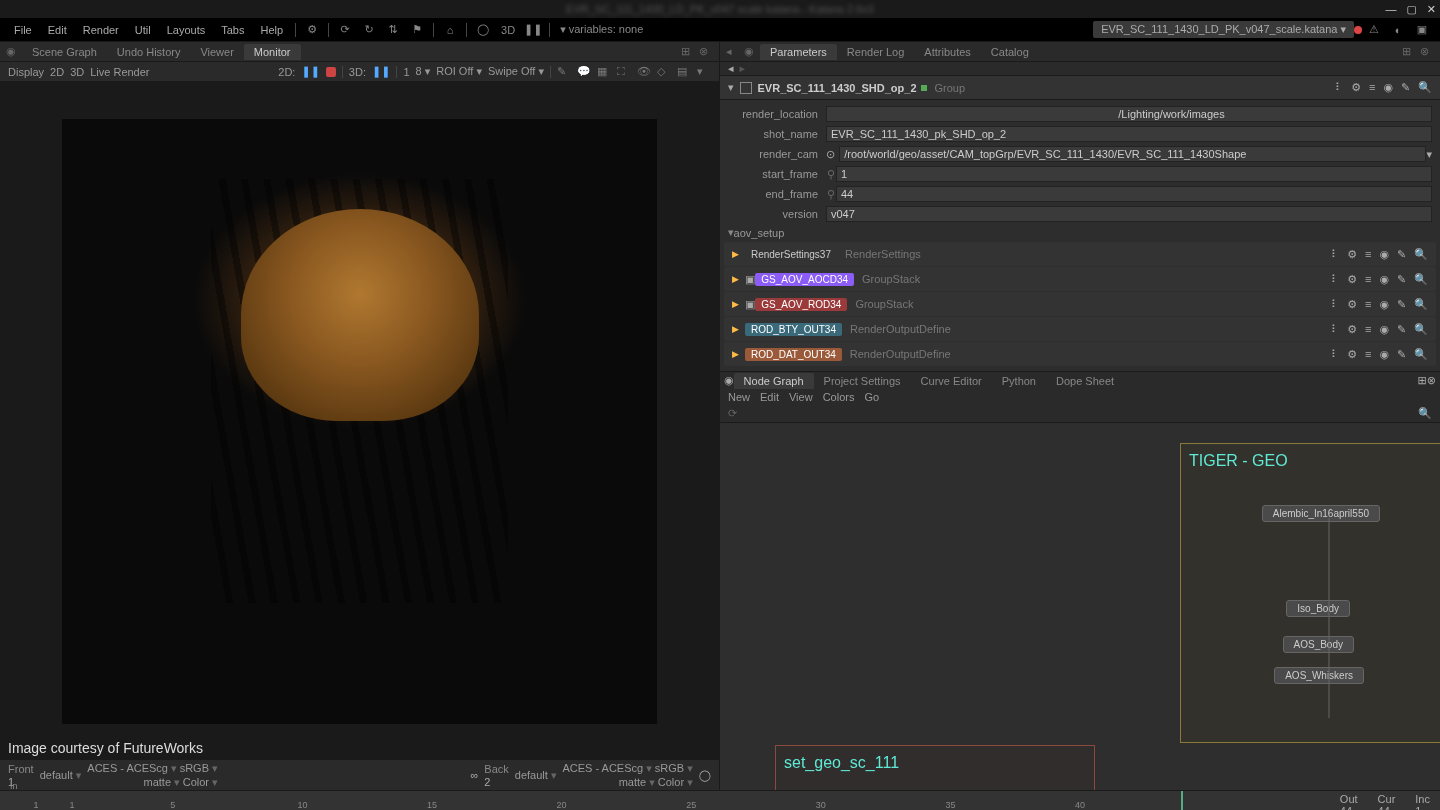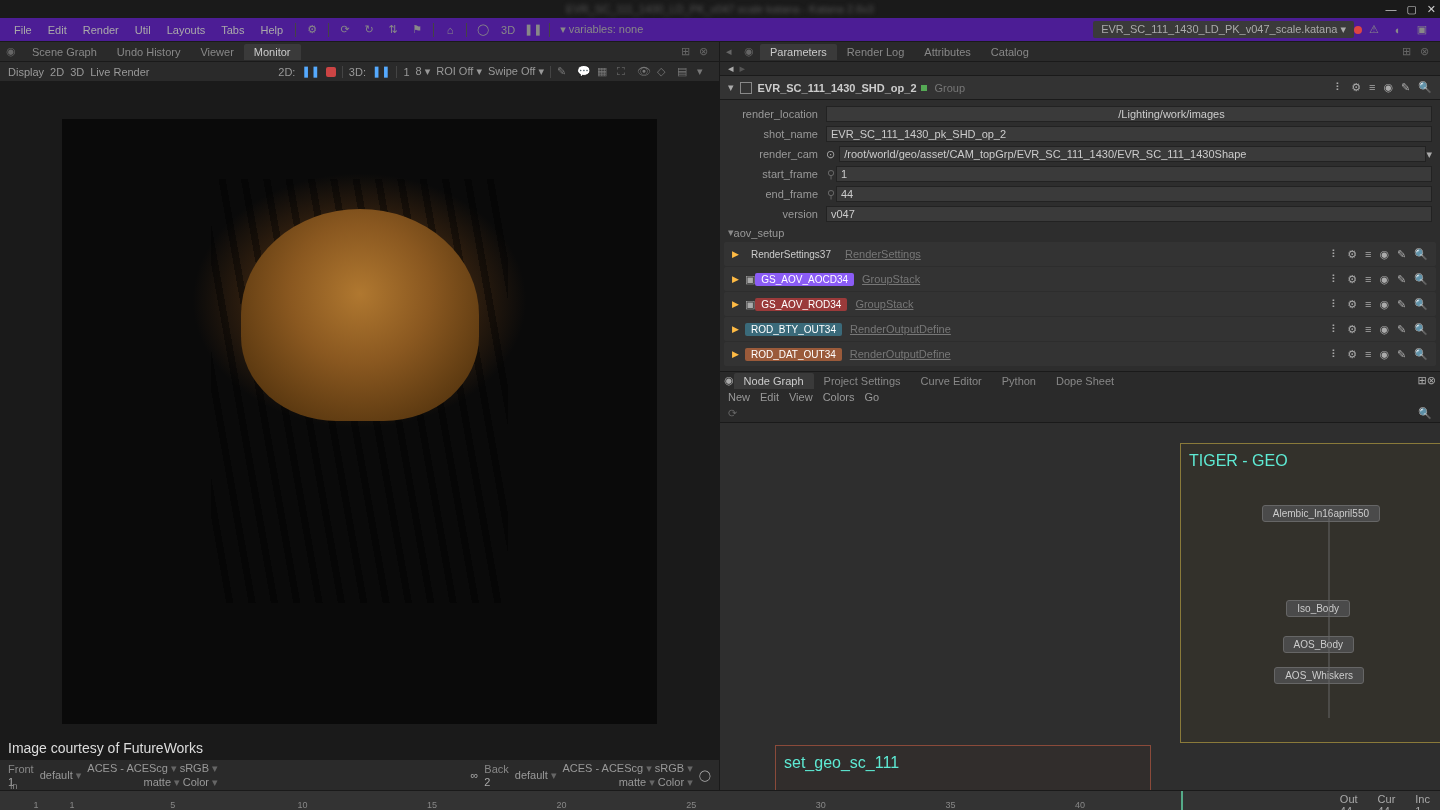--- a/index.html
+++ b/index.html
@@ -1,21 +1,21 @@
 <!DOCTYPE html>
 <html><head>
 <meta charset="utf-8">
 <style>
 *{margin:0;padding:0;box-sizing:border-box;font-family:Arial,sans-serif;font-size:11px;color:#aaa;}
 body{background:#2a2a2a;width:1440px;height:810px;overflow:hidden;}
 .titlebar{height:18px;background:#1a1a1a;display:flex;justify-content:space-between;align-items:center;padding:0 4px;}
 .titlebar-center{position:absolute;left:50%;transform:translateX(-50%);color:#555;filter:blur(2px);}
 .titlebar-right{display:flex;gap:10px;}
 .titlebar-right span{cursor:pointer;color:#ccc;}
-.menubar{height:24px;background:#4c1d95;display:flex;align-items:center;padding:0 6px;border-bottom:1px solid #1a1a1a;}
+.menubar{height:24px;background:#000000;display:flex;align-items:center;padding:0 6px;border-bottom:1px solid #1a1a1a;}
 .menubar .menu-item{padding:0 8px;cursor:pointer;}
 .menubar .divider{width:1px;height:14px;background:#444;margin:0 4px;}
 .menubar .icon-btn{width:18px;height:18px;display:flex;align-items:center;justify-content:center;margin:0 3px;cursor:pointer;color:#888;}
 .menubar .text-small{color:#888;margin:0 6px;}
 .menubar-right{margin-left:auto;display:flex;align-items:center;}
 .project-name{background:#3a3a3a;padding:2px 8px;border-radius:2px;}
 .red-dot{width:8px;height:8px;background:#d44;border-radius:50%;}
 .main{display:flex;height:calc(100% - 42px - 20px);}
 .left-panel{width:720px;display:flex;flex-direction:column;border-right:1px solid #1a1a1a;}
 .right-panel{flex:1;display:flex;flex-direction:column;}
@@ -52,21 +52,21 @@
 .section-header{display:flex;align-items:center;padding:2px 8px;color:#999;cursor:pointer;}
 .section-header::before{content:"▾ ";color:#888;}
 .aov-item{display:flex;align-items:center;height:24px;padding:0 8px;margin:1px 4px;background:#333;border-radius:2px;}
 .aov-item .play{color:#fb4;margin-right:6px;font-size:9px;}
 .aov-item .tag{padding:1px 6px;border-radius:2px;margin-right:8px;font-size:10px;}
 .tag-plain{color:#ccc;}
 .tag-purple{background:#8b5cf6;color:#fff;}
 .tag-red{background:#9a3a3a;color:#fff;}
 .tag-cyan{background:#3a6a7a;color:#fff;}
 .tag-orange{background:#9a5a3a;color:#fff;}
-.aov-item .type-label{color:#777;text-decoration:underline;}
+.aov-item .type-label{color:#777;}
 .aov-item .item-icons{margin-left:auto;display:flex;gap:8px;color:#666;}
 .nodegraph-tabs{height:18px;background:#2a2a2a;display:flex;align-items:center;border-top:1px solid #1a1a1a;padding:0 4px;}
 .nodegraph-menu{height:16px;background:#2a2a2a;display:flex;align-items:center;padding:0 8px;gap:10px;}
 .nodegraph-menu span{color:#999;cursor:pointer;}
 .nodegraph-toolbar{height:18px;background:#2a2a2a;border-bottom:1px solid #1a1a1a;display:flex;align-items:center;padding:0 8px;}
 .nodegraph-canvas{flex:1;background:#2e2e2e;position:relative;overflow:hidden;}
 .backdrop{position:absolute;border:1px solid #8a7a3a;background:rgba(80,70,30,0.15);padding:8px;}
 .backdrop-title{color:#5eead4;font-size:16px;}
 .backdrop2{position:absolute;border:1px solid #8a4a3a;background:rgba(80,40,30,0.1);padding:8px;}
 .node-box{position:absolute;background:#4a4a4a;border:1px solid #666;border-radius:3px;padding:2px 10px;color:#ccc;font-size:10px;}
@@ -343,21 +343,21 @@
       <span>Go</span>
     </div>
     <div class="nodegraph-toolbar">
       <span style="color:#666">⟳</span>
       <span style="margin-left:auto">🔍</span>
     </div>
     <div class="nodegraph-canvas">
       <div class="backdrop" style="top:20px;right:-5px;width:265px;height:300px">
         <div class="backdrop-title">TIGER - GEO</div>
       </div>
-      <div class="backdrop2" style="bottom:-10px;left:55px;width:376px;height:55px">
+      <div class="backdrop2" style="bottom:-10px;left:55px;width:320px;height:55px">
         <div class="backdrop-title">set_geo_sc_111</div>
       </div>
       <div class="node-box" style="top:82px;right:60px">Alembic_In16april550</div>
       <div class="node-box" style="top:177px;right:90px">Iso_Body</div>
       <div class="node-box" style="top:213px;right:86px">AOS_Body</div>
       <div class="node-box" style="top:244px;right:76px">AOS_Whiskers</div>
       <svg style="position:absolute;top:95px;right:110px;width:2px;height:200px">
           <line x1="1" y1="0" x2="1" y2="200" stroke="#666"></line>
         </svg>
     </div>

